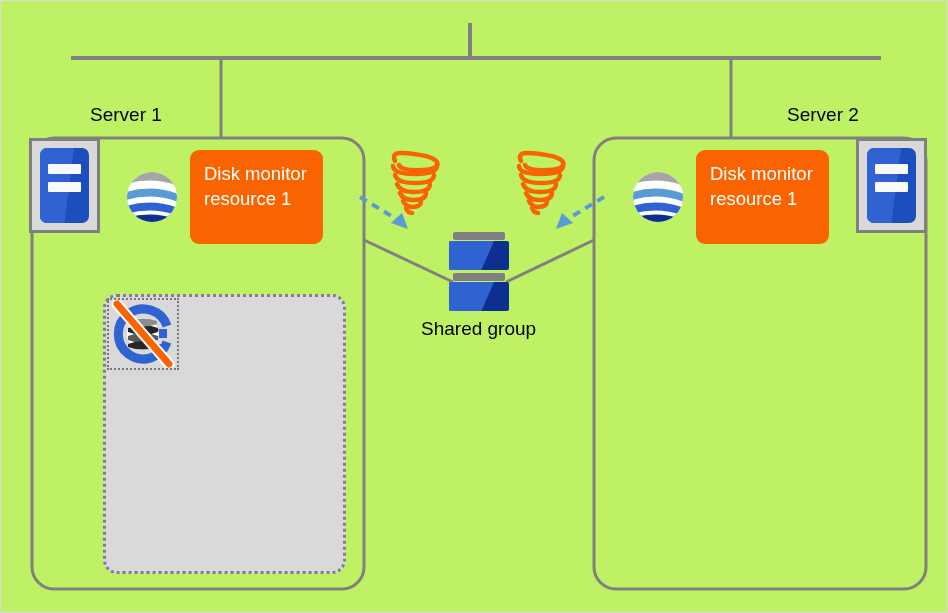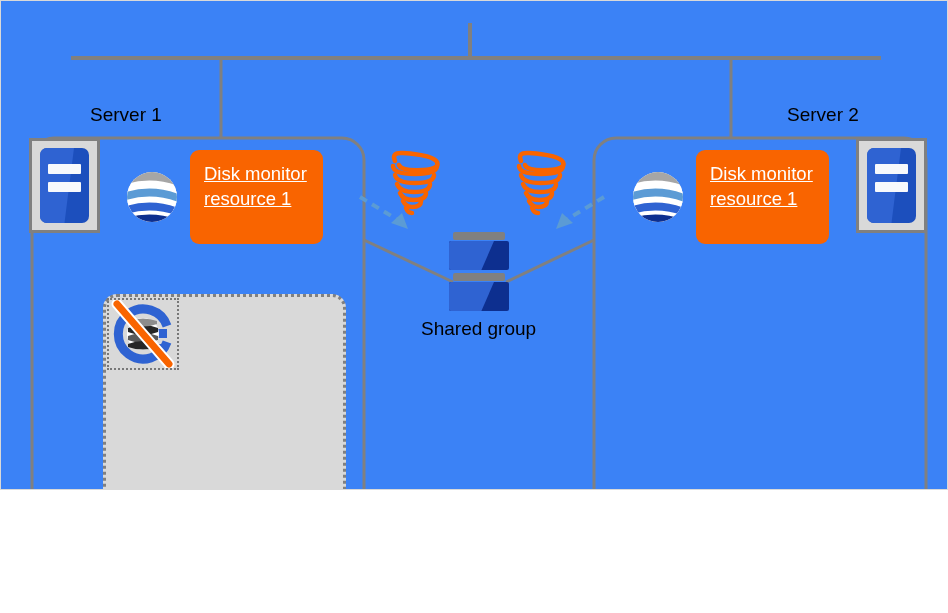--- a/index.html
+++ b/index.html
@@ -6,22 +6,22 @@
     margin: 0;
     padding: 0;
     background: #ffffff;
   }
   body {
     font-family: "Liberation Sans", sans-serif;
   }
   #canvas {
     position: relative;
     width: 948px;
-    height: 490px;
-    background: #3b82f6;
+    height: 613px;
+    background: #bef264;
     border: 1px solid #d9d9d9;
     box-sizing: border-box;
     overflow: hidden;
   }
   .svg-layer {
     position: absolute;
     left: 0;
     top: 0;
     width: 948px;
     height: 613px;
@@ -42,21 +42,20 @@
     position: absolute;
     background: #f96400;
     border-radius: 9px;
     color: #ffffff;
     font-size: 18.5px;
     line-height: 25px;
     padding: 11px 0 11px 14px;
     box-sizing: border-box;
     width: 133px;
     height: 94px;
-    text-decoration: underline;
   }
   #res-box-1 { left: 189px; top: 149px; }
   #res-box-2 { left: 695px; top: 149px; }
 
   .srv-icon-frame {
     position: absolute;
     width: 71px;
     height: 95px;
     background: #d9d9d9;
     border: 3px solid #808080;

